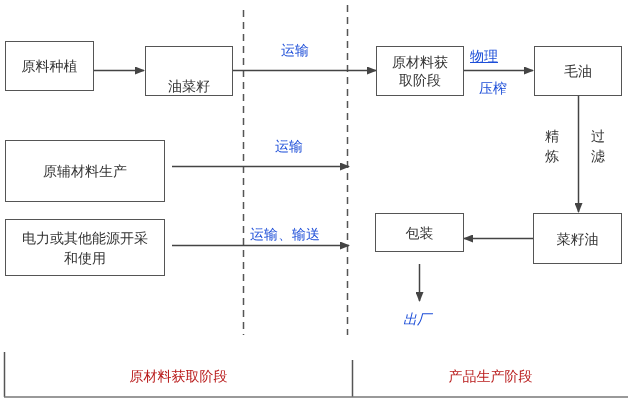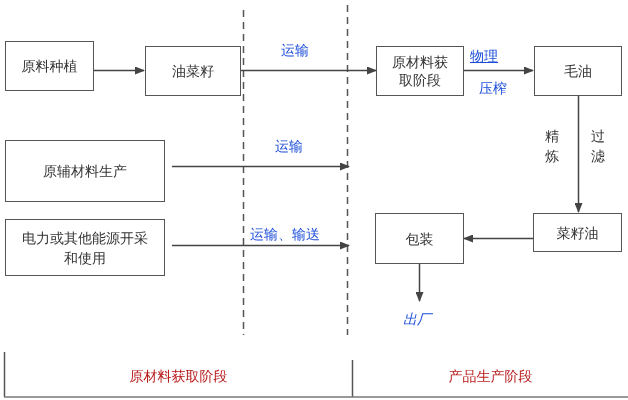--- a/index.html
+++ b/index.html
@@ -36,39 +36,39 @@
   <line x1="172" y1="245.5" x2="349" y2="245.5" stroke="#444" stroke-width="1.5" marker-end="url(#arr)"></line>
 
   <line x1="4.5" y1="352" x2="4.5" y2="397" stroke="#555" stroke-width="1.5"></line>
   <line x1="352.5" y1="360" x2="352.5" y2="397" stroke="#555" stroke-width="1.5"></line>
   <line x1="4" y1="397" x2="628" y2="397" stroke="#777" stroke-width="1.5"></line>
 </svg>
 
 <div class="box" style="left:5px;top:41px;width:89px;height:50px;">
     <span>原料种植</span>
   </div>
-<div class="box" style="left:145px;top:46px;width:96px;height:50px;">
+<div class="box" style="left:145px;top:46px;width:88px;height:50px;align-items:flex-end;">
     <span>油菜籽</span>
   </div>
 <div class="box" style="left:376px;top:46px;width:88px;height:50px;">
     <span style="width:68px;display:block;">原材料获取阶段</span>
   </div>
 <div class="box" style="left:534px;top:46px;width:88px;height:50px;">
     <span>毛油</span>
   </div>
 <div class="box" style="left:5px;top:140px;width:160px;height:62px;">
     <span>原辅材料生产</span>
   </div>
 <div class="box" style="left:5px;top:219px;width:160px;height:57px;">
     <span style="width:135px;display:block;line-height:20px;">电力或其他能源开采和使用</span>
   </div>
-<div class="box" style="left:375px;top:213px;width:89px;height:51px;">
+<div class="box" style="left:375px;top:213px;width:89px;height:39px;">
     <span>包装</span>
   </div>
-<div class="box" style="left:533px;top:213px;width:89px;height:39px;">
+<div class="box" style="left:533px;top:213px;width:89px;height:51px;">
     <span>菜籽油</span>
   </div>
 
 <span class="label" style="left:281px;top:42px;">运输</span>
 <span class="label" style="left:275px;top:138px;">运输</span>
 <span class="label" style="left:250px;top:226px;">运输、输送</span>
 <span class="label" style="left:470px;top:48px;text-decoration:underline;">物理</span>
 <span class="label" style="left:479px;top:80px;">压榨</span>
 <span class="vlabel" style="left:544px;top:127px;">精</span>
 <span class="vlabel" style="left:544px;top:147px;">炼</span>

